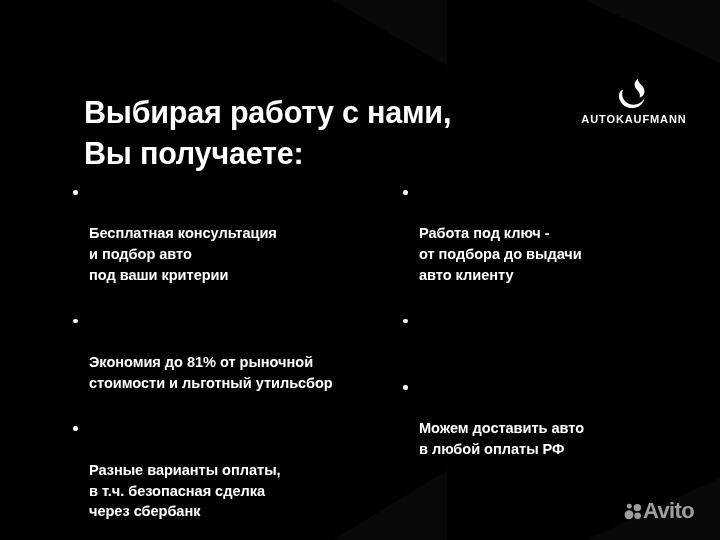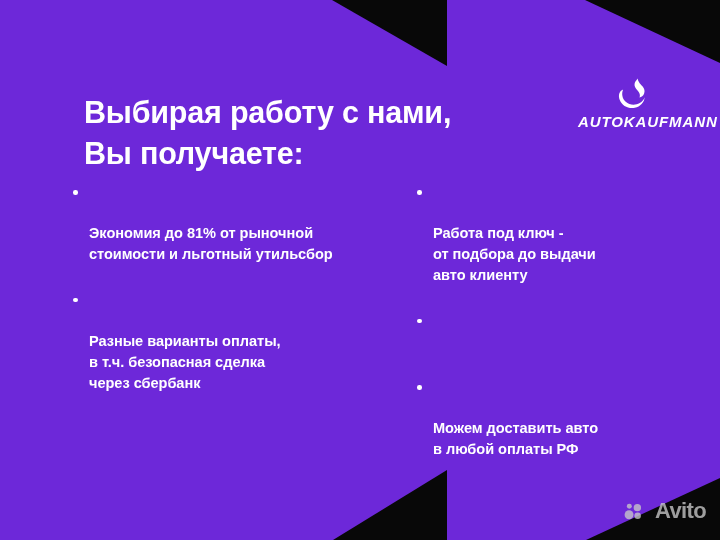--- a/index.html
+++ b/index.html
@@ -6,21 +6,21 @@
   html, body {
     margin: 0;
     padding: 0;
     background: #1c1c1c;
   }
   #poster {
     position: relative;
     width: 720px;
     height: 540px;
     overflow: hidden;
-    background: #6d28d9;
+    background: #000000;
     font-family: "Liberation Sans", "DejaVu Sans", sans-serif;
     -webkit-font-smoothing: antialiased;
   }
 
   
   .shape-layer {
     position: absolute;
     inset: 0;
     width: 720px;
     height: 540px;
@@ -51,34 +51,33 @@
   }
   .logo-mark {
     display: block;
     margin: 0 auto 3px auto;
     width: 34px;
     height: 34px;
   }
   .logo-word {
     display: block;
     color: #FFFFFF;
-    font-size: 15px;
+    font-size: 11px;
     font-weight: 700;
     letter-spacing: 0.9px;
-    font-style: italic;
     white-space: nowrap;
   }
 
   
   .col {
     position: absolute;
     color: #FFFFFF;
   }
   .col-left  { left: 72px;  top: 182px; width: 330px; }
-  .col-right { left: 416px; top: 182px; width: 300px; }
+  .col-right { left: 402px; top: 182px; width: 300px; }
 
   .bullet {
     position: relative;
     padding-left: 17px;
     margin-bottom: 25px;
     font-size: 14.6px;
     font-weight: 700;
     line-height: 1.42;
     letter-spacing: -0.05px;
     white-space: pre-line;
@@ -94,21 +93,21 @@
     background: #FFFFFF;
   }
 
   
   .watermark {
     position: absolute;
     left: 624px;
     top: 500px;
     display: flex;
     align-items: center;
-    gap: 12px;
+    gap: 0;
     opacity: 0.78;
   }
   .wm-dots { width: 19px; height: 19px; display: block; }
   .wm-text {
     color: #C9C9C9;
     font-size: 22px;
     font-weight: 700;
     letter-spacing: -0.6px;
     line-height: 1;
   }
@@ -133,20 +132,26 @@
       <path fill="#FFFFFF" d="M38.5 4.5c1.6 7.2 6.4 11.1 9.8 15.2 3.4 4.1 4.6 8.7 2.6 13.6-1.6 3.9-4.8 6.4-8.6 7.2
                1.2-3.1 1.1-6.2-.6-9.2-2.1-3.7-5.6-6.2-7.5-10.1-1.9-3.9-1.5-8.4 1.1-11.8
                1.2-1.5 2.3-3 3.2-4.9z"></path>
       <path fill="#FFFFFF" d="M11.5 25.5c-3.4 8.1-1.6 17.2 4.9 23.1 7.1 6.5 18 7.2 26.3 2.4 4.6-2.7 7.8-6.6 9.5-11.2
                -1 9.6-8.4 17.8-18.6 19.9C21.4 62.2 9.4 55.8 5.2 45 1.9 36.4 4.3 28.2 11.5 25.5z"></path>
     </svg>
     <span class="logo-word">AUTOKAUFMANN</span>
   </div>
 
   <div class="col col-left">
+    <div class="bullet">
+      <span class="dot"></span>
+      <span>Бесплатная консультация
+и подбор авто
+под ваши критерии</span>
+    </div>
     <div class="bullet">
       <span class="dot"></span>
       <span>Экономия до 81% от рыночной
 стоимости и льготный утильсбор</span>
     </div>
     <div class="bullet">
       <span class="dot"></span>
       <span>Разные варианты оплаты,
 в т.ч. безопасная сделка
 через сбербанк</span>

